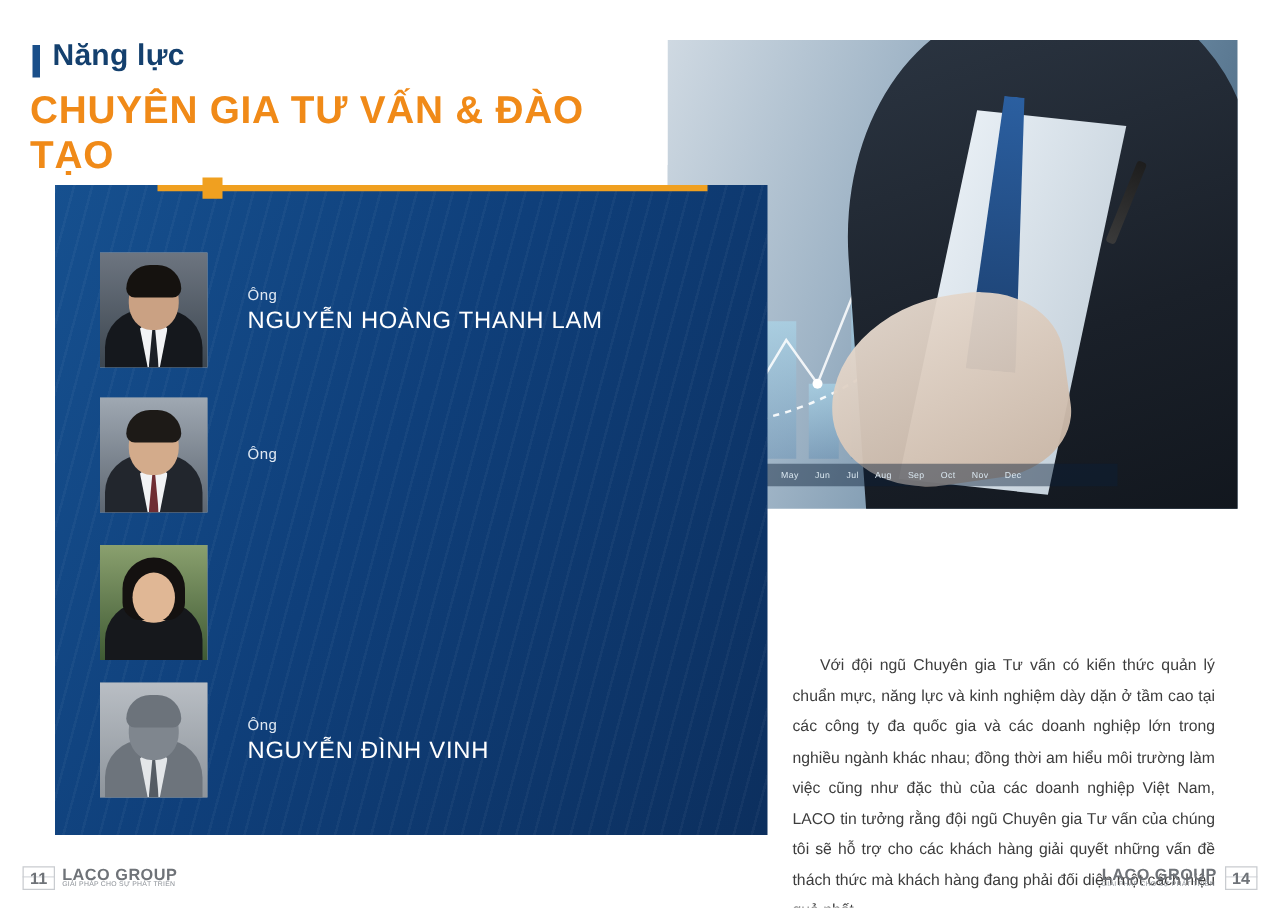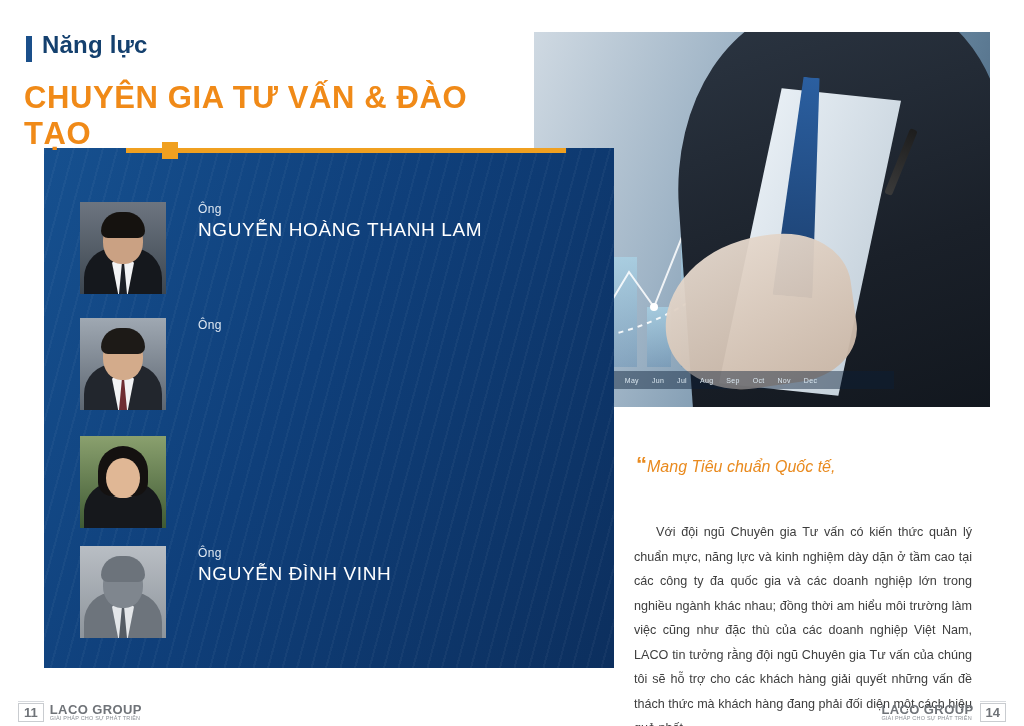--- a/index.html
+++ b/index.html
@@ -38,21 +38,21 @@
     left: 42px;
     top: 31px;
     font-size: 24px;
     color: #14406e;
     font-weight: bold;
     letter-spacing: 0.2px;
   }
   .header-title {
     position: absolute;
     left: 24px;
-    top: 80px;
+    top: 70px;
     font-size: 31px;
     font-weight: bold;
     color: #f08a18;
     letter-spacing: 0.6px;
   }
 
   
   .photo-panel {
     position: absolute;
     left: 534px;
@@ -213,21 +213,21 @@
     top: -6px;
     width: 16px;
     height: 17px;
     background: #f0a020;
   }
 
   .person {
     position: absolute;
     left: 36px;
     display: flex;
-    align-items: flex-start;
+    align-items: center;
   }
   .person-photo {
     width: 86px;
     height: 92px;
     overflow: hidden;
     position: relative;
     background: #9aa3ad;
     flex: 0 0 auto;
   }
   .person-info {
@@ -282,21 +282,21 @@
     font-size: 12.6px;
     line-height: 1.95;
     color: #3d3d3d;
     text-align: justify;
   }
   .body-text .indent { display: inline-block; width: 22px; }
 
   
   .footer-left, .footer-right {
     position: absolute;
-    bottom: 4px;
+    bottom: 14px;
     display: flex;
     align-items: center;
     gap: 6px;
   }
   .footer-left { left: 18px; }
   .footer-right { right: 18px; }
   .pg-num {
     font-size: 13px;
     color: #6f7378;
     font-weight: bold;
@@ -435,23 +435,20 @@
       <div class="pf-hair" style="background:#6c737b;"></div>
     </div>
     <div class="person-info">
       <div class="person-honorific">Ông</div>
       <div class="person-name">NGUYỄN ĐÌNH VINH</div>
     </div>
   </div>
 </div>
 
 <div class="quote">
-  <div class="quote-l1">
-    <span class="q-mark">“</span><span>Mang Tiêu chuẩn Quốc tế,</span>
-  </div>
 </div>
 
 <div class="body-text">
   <span class="indent"></span><span>Với đội ngũ Chuyên gia Tư vấn có kiến thức quản lý chuẩn mực, năng lực và kinh nghiệm dày dặn ở tầm cao tại các công ty đa quốc gia và các doanh nghiệp lớn trong nghiều ngành khác nhau; đồng thời am hiểu môi trường làm việc cũng như đặc thù của các doanh nghiệp Việt Nam, LACO tin tưởng rằng đội ngũ Chuyên gia Tư vấn của chúng tôi sẽ hỗ trợ cho các khách hàng giải quyết những vấn đề thách thức mà khách hàng đang phải đối diện một cách hiệu quả nhất.</span>
 </div>
 
 <div class="footer-rule fr-left"></div>
 <div class="footer-rule fr-right"></div>
 
 <div class="footer-left">

